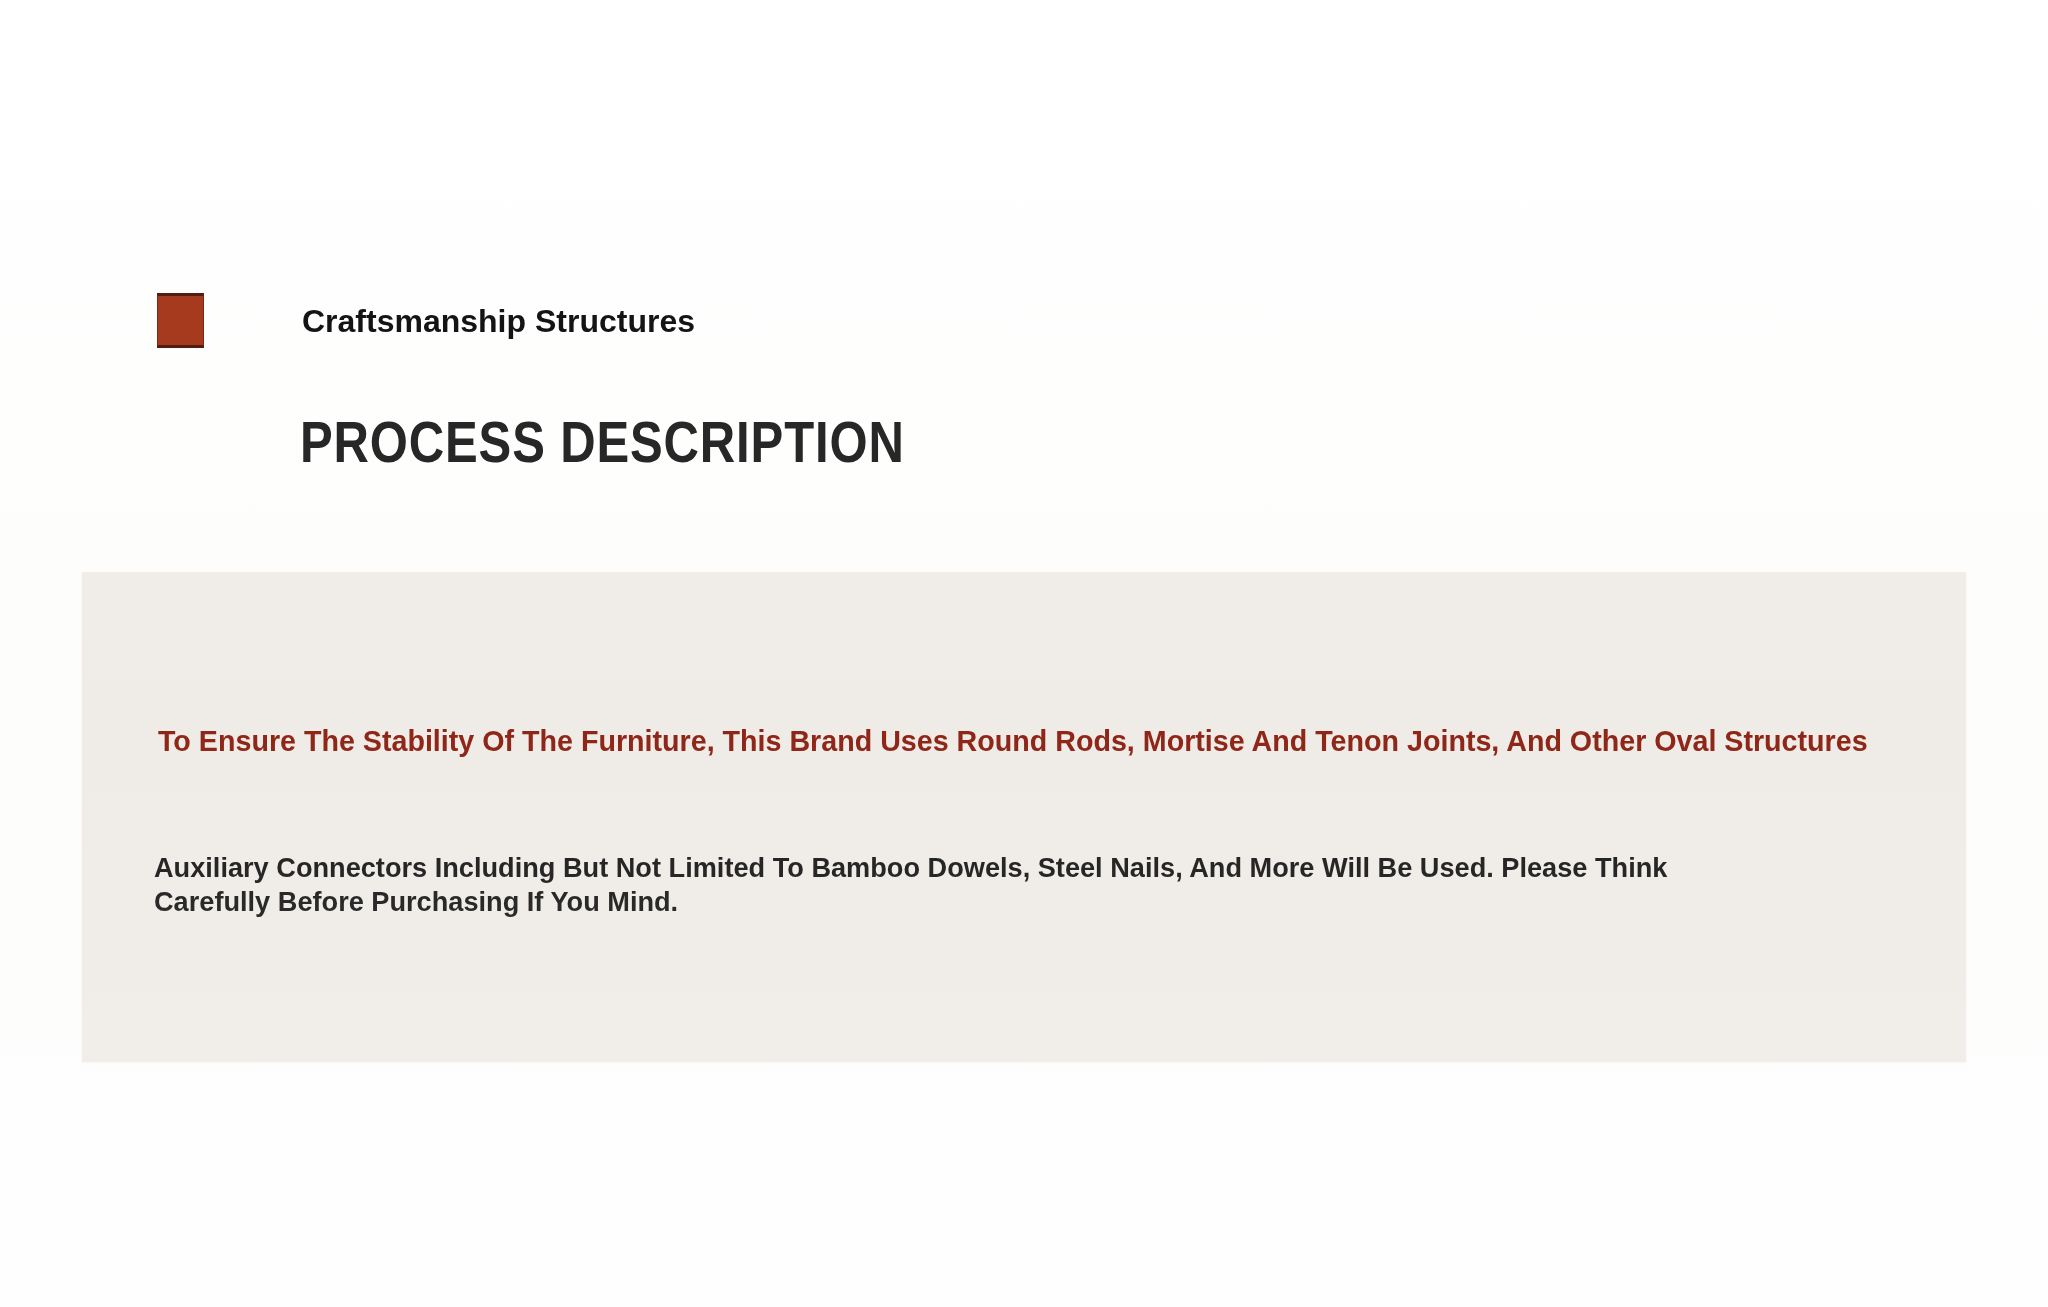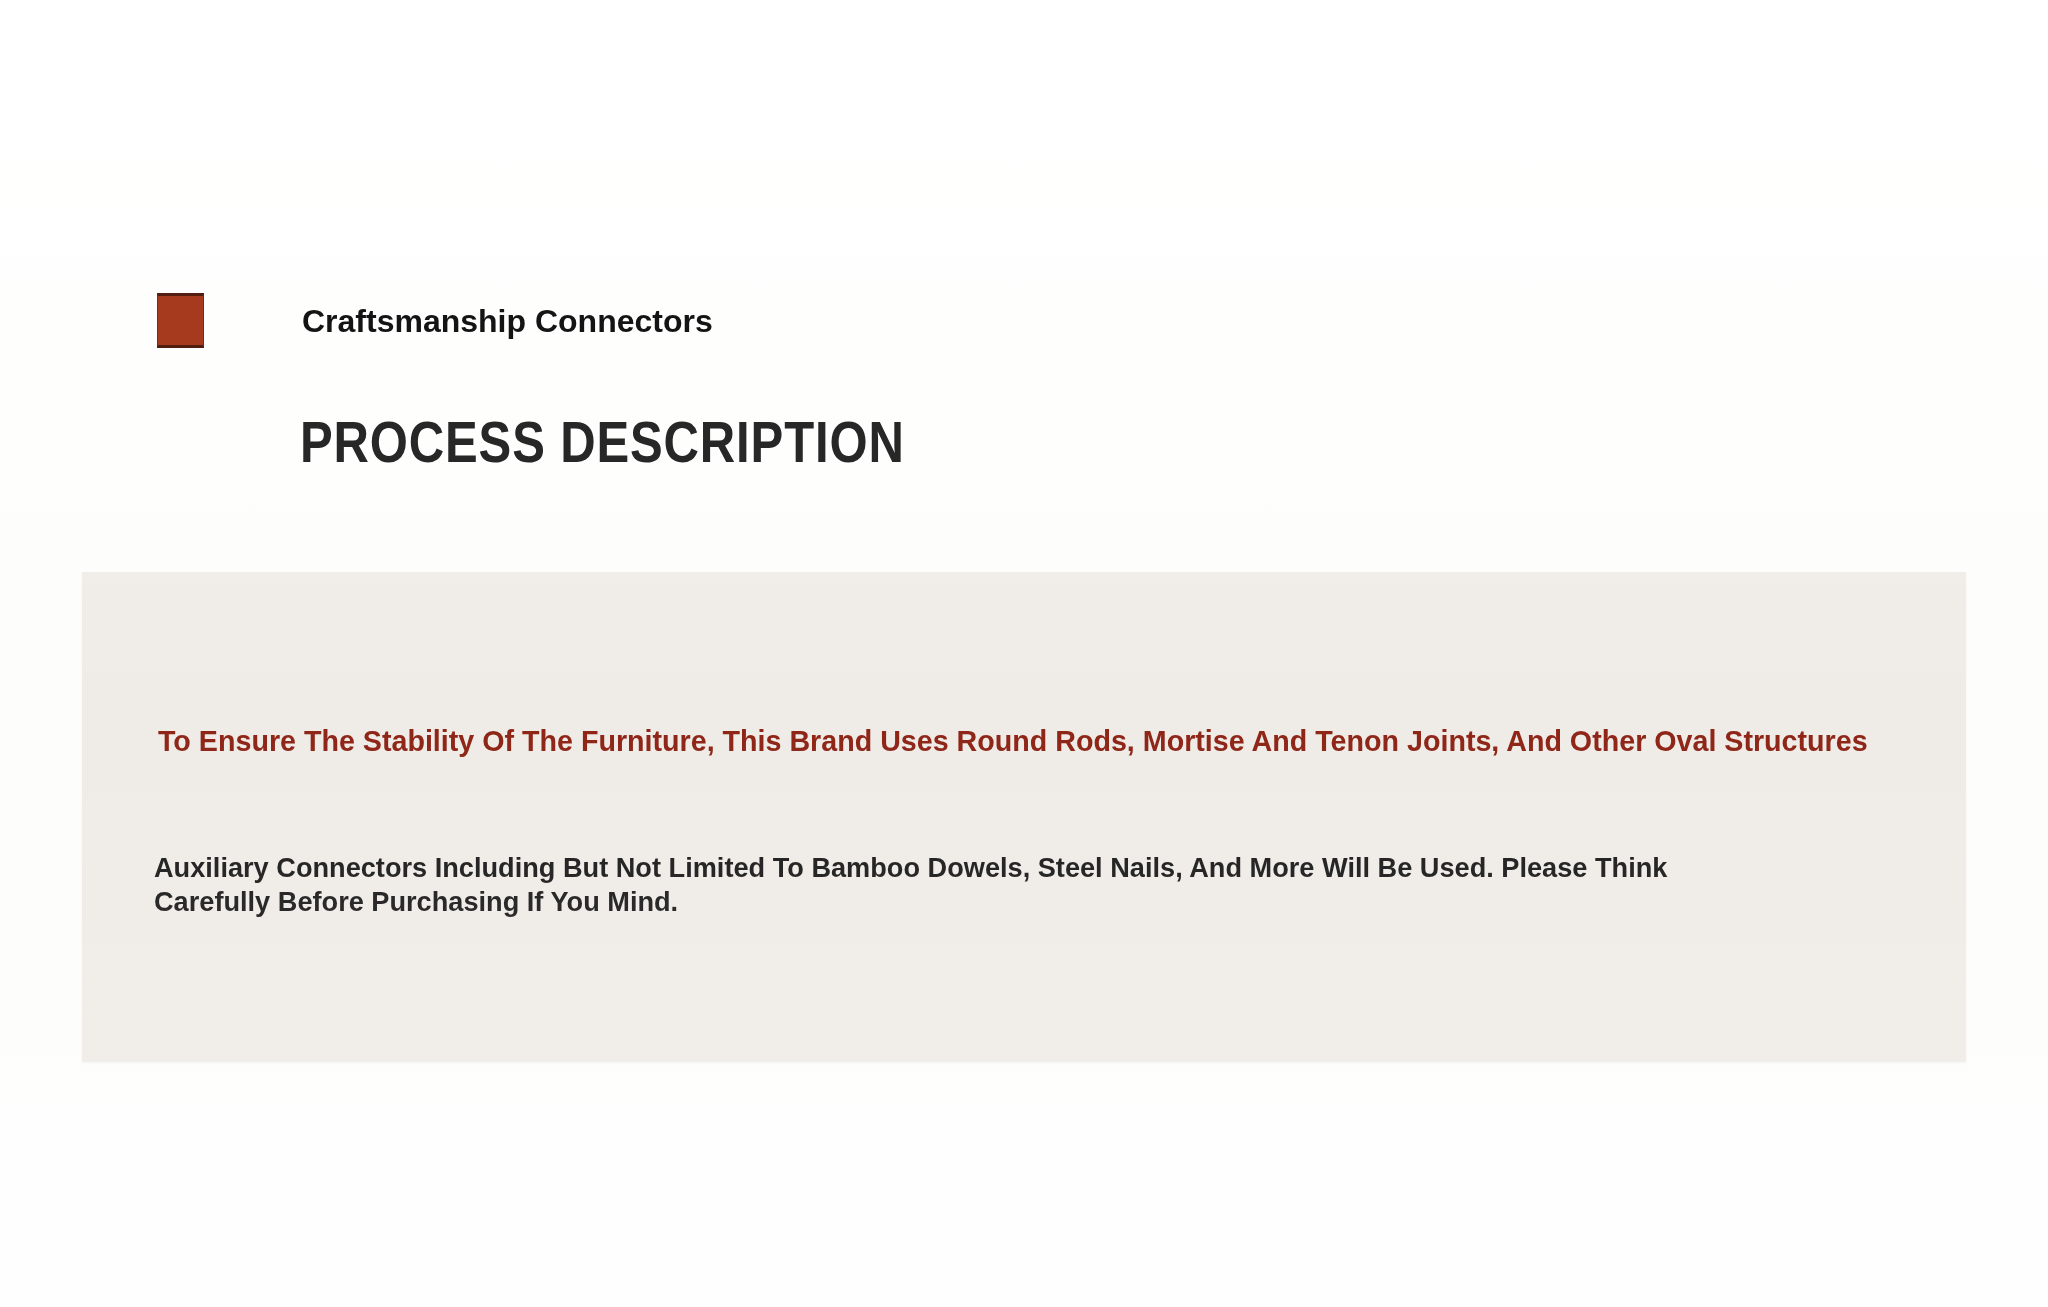--- a/index.html
+++ b/index.html
@@ -96,21 +96,21 @@
   }
   .note .line { white-space: nowrap; }
 </style>
 </head>
 <body>
 
 <div class="page" style="--accent: #a63a1e; --panel-bg: #efebe6; --highlight-color: #8e2517;">
 
   <div class="accent-square"></div>
 
-  <div class="eyebrow">Craftsmanship Connectors</div>
+  <div class="eyebrow">Craftsmanship Structures</div>
 
   <div class="page-title">PROCESS DESCRIPTION</div>
 
   <div class="panel">
     <div class="highlight-line">To Ensure The Stability Of The Furniture, This Brand Uses Round Rods, Mortise And Tenon Joints, And Other Oval Structures</div>
     <div class="note">
       <div class="line">Auxiliary Connectors Including But Not Limited To Bamboo Dowels, Steel Nails, And More Will Be Used. Please Think</div>
       <div class="line">Carefully Before Purchasing If You Mind.</div>
     </div>
   </div>

